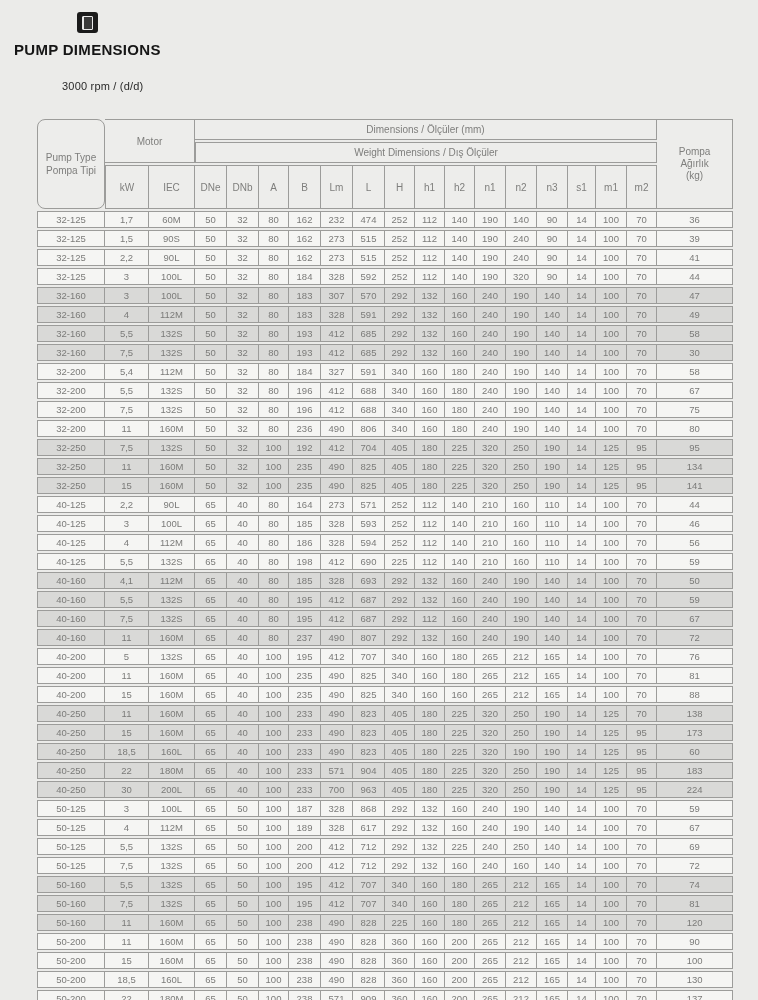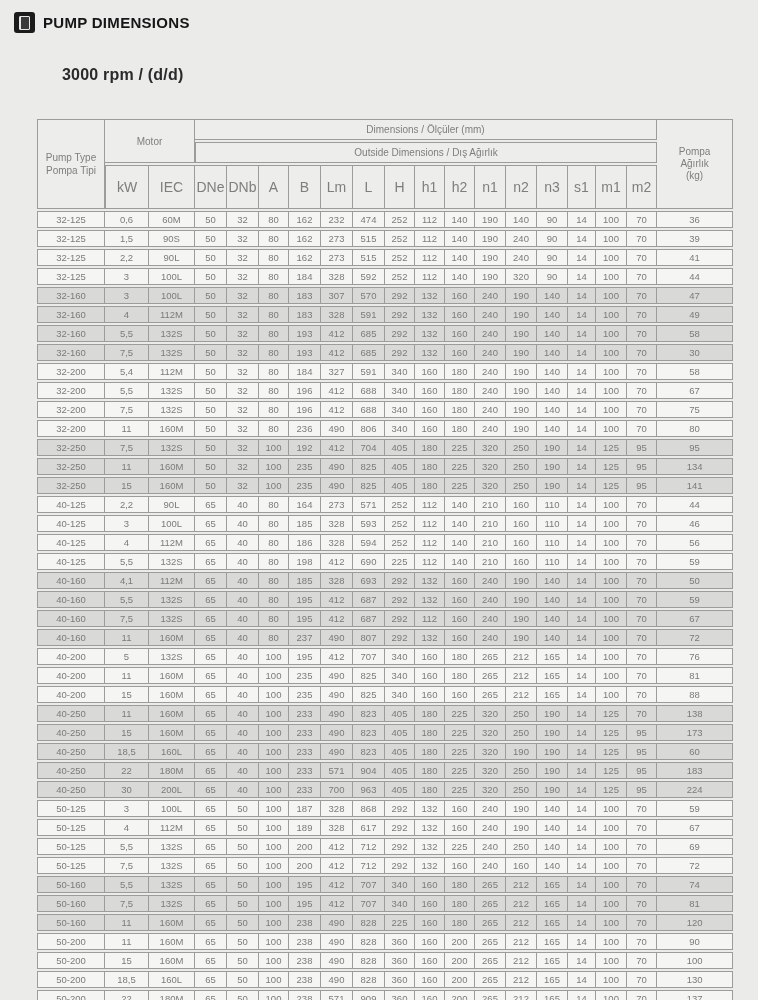--- a/index.html
+++ b/index.html
@@ -8,59 +8,59 @@
     background:#ebebe9;
     font-family:"Liberation Sans", sans-serif;
     position:relative;
     overflow:hidden;
   }
   
   .page-header{
     position:absolute;top:12px;left:14px;right:14px;
     display:flex;justify-content:space-between;align-items:center;
   }
-  .hgroup{display:flex;align-items:center;gap:8px;}
+  .hgroup{display:flex;align-items:center;gap:8px;flex-direction:column;}
   .booklet-icon{
     width:21px;height:21px;background:#1b1b1b;border-radius:3px;
     display:inline-flex;align-items:center;justify-content:center;flex:0 0 auto;
   }
   .booklet-icon .glyph{
     width:9px;height:12px;border:1px solid #e8e8e8;border-radius:1px;
     background:#3a3a3a;
     box-shadow:inset 1px 0 0 #e8e8e8;
   }
   .page-title{
     font-size:15px;font-weight:700;color:#161616;letter-spacing:.3px;
   }
   
   .rpm-label{
-    position:absolute;top:66px;left:62px;
-    font-size:16px;font-weight:700;color:#2a2a2a;letter-spacing:.2px;
+    position:absolute;top:80px;left:62px;
+    font-size:11px;font-weight:400;color:#2a2a2a;letter-spacing:.2px;
   }
   
   .table-wrap{position:absolute;top:117px;left:37px;width:686px;}
   table{
     width:686px;table-layout:fixed;
     border-collapse:separate;border-spacing:0 2px;
     color:#7b7b79;
   }
   th,td{
     border-top:1px solid #9c9c9a;border-bottom:1px solid #9c9c9a;
     border-right:1px solid #9c9c9a;
     font-weight:400;text-align:center;vertical-align:middle;
     background:#f5f5f3;
     overflow:hidden;white-space:nowrap;
     padding:0;
   }
   th:first-child,td:first-child,
   .edge-left{border-left:1px solid #9c9c9a;}
   thead th{font-size:10px;color:#7e7e7c;background:#ededeb;margin-top:44px;}
   thead .group-lbl{height:19px;font-size:10px;}
-  thead .col-lbl{height:42px;font-size:14px;}
-  thead .tall-lbl{font-size:10px;line-height:13px;}
+  thead .col-lbl{height:42px;font-size:10px;}
+  thead .tall-lbl{font-size:10px;line-height:13px;border-radius:8px;}
   tbody td{height:15px;font-size:9.5px;line-height:15px;}
   tr.shaded td{background:#d9d9d7;}
   .weight-head{line-height:12px;}
 </style>
 </head>
 <body>
 
 <div class="page-header">
   <div class="hgroup">
     <span class="booklet-icon">
@@ -103,21 +103,21 @@
         </th>
         <th rowspan="2" colspan="2">Motor</th>
         <th colspan="15" class="group-lbl">Dimensions / Ölçüler (mm)</th>
         <th rowspan="3" class="weight-head">
           <span>Pompa</span><br>
           <span>Ağırlık</span><br>
           <span>(kg)</span>
         </th>
       </tr>
       <tr>
-        <th colspan="15" class="group-lbl">Outside Dimensions / Dış Ağırlık</th>
+        <th colspan="15" class="group-lbl">Weight Dimensions / Dış Ölçüler</th>
       </tr>
       <tr id="cols-row">
           <th class="col-lbl edge-left">kW</th>
           <th class="col-lbl">IEC</th>
           <th class="col-lbl">DNe</th>
           <th class="col-lbl">DNb</th>
           <th class="col-lbl">A</th>
           <th class="col-lbl">B</th>
           <th class="col-lbl">Lm</th>
           <th class="col-lbl">L</th>
@@ -128,21 +128,21 @@
           <th class="col-lbl">n2</th>
           <th class="col-lbl">n3</th>
           <th class="col-lbl">s1</th>
           <th class="col-lbl">m1</th>
           <th class="col-lbl">m2</th>
         </tr>
     </thead>
     <tbody id="table-body">
         <tr>
           <td>32-125</td>
-          <td>0,6</td>
+          <td>1,7</td>
           <td>60M</td>
           <td>50</td>
           <td>32</td>
           <td>80</td>
           <td>162</td>
           <td>232</td>
           <td>474</td>
           <td>252</td>
           <td>112</td>
           <td>140</td>

